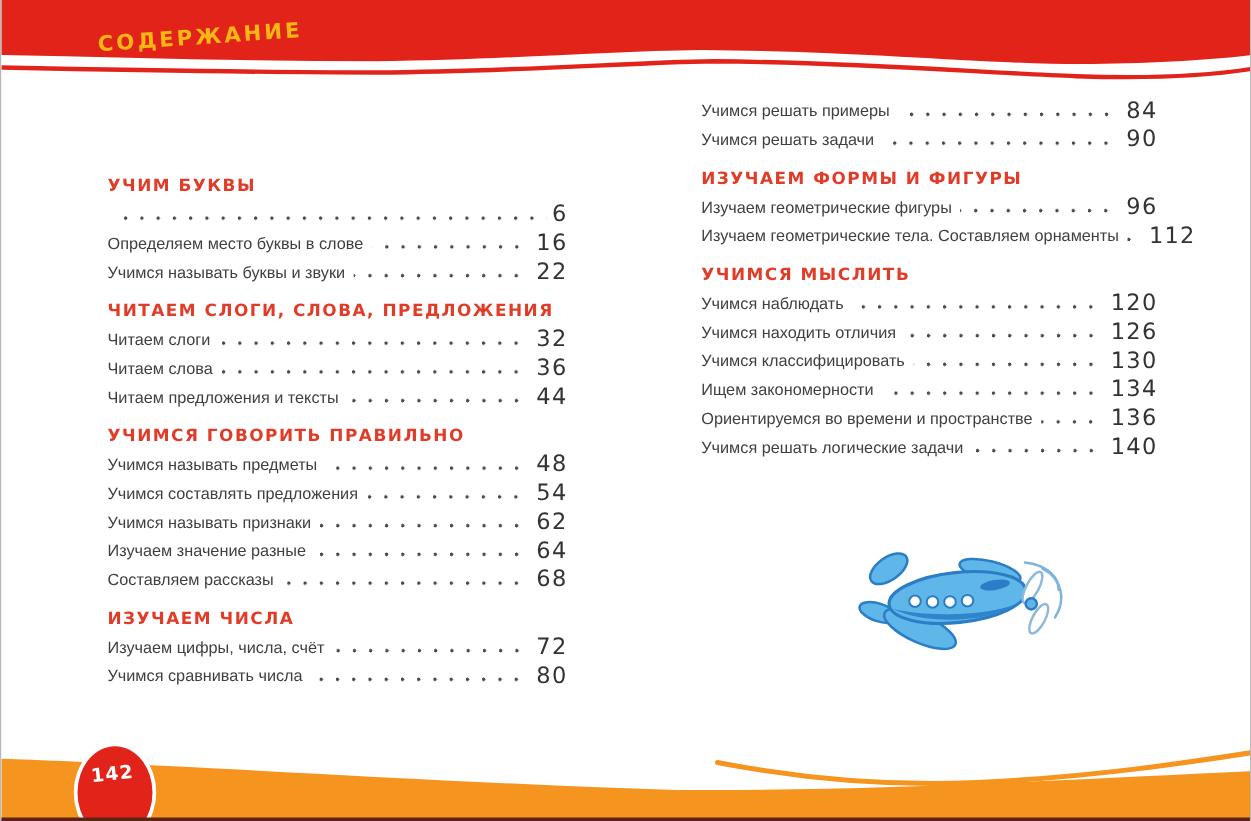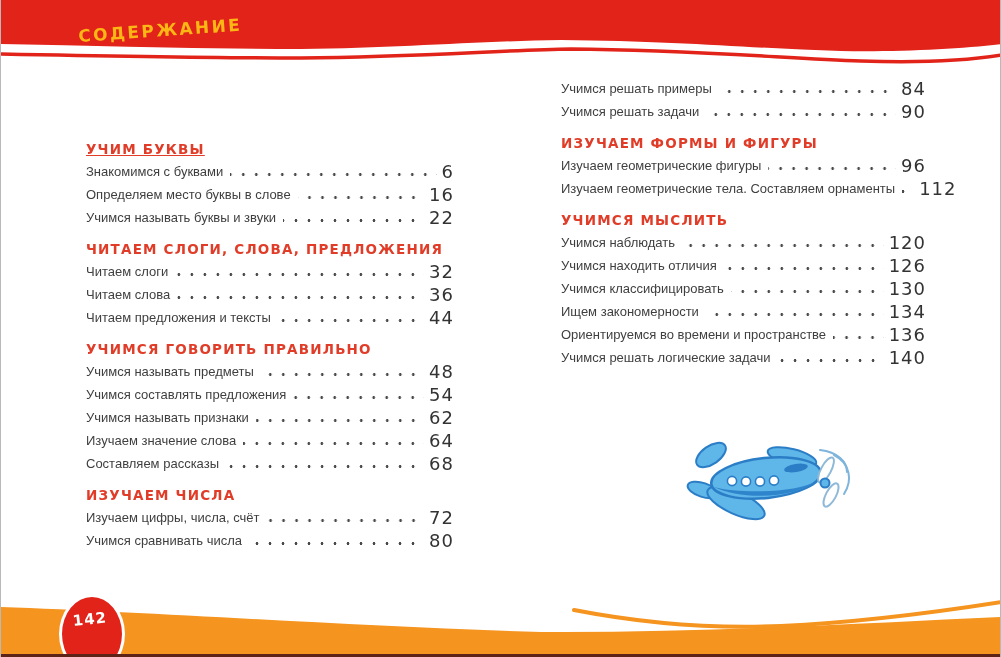--- a/index.html
+++ b/index.html
@@ -22,21 +22,21 @@
     transform-origin:left bottom;
   }
   .col{position:absolute;z-index:2;}
   .col-left{left:85px;top:138px;width:368px;}
   .col-right{left:560px;top:77px;width:365px;}
   .sec-heading{
     font-family:"DejaVu Sans",sans-serif;font-weight:bold;font-size:13.5px;
     letter-spacing:1.2px;color:var(--heading-red);
     height:22px;line-height:22px;margin-top:9px;white-space:nowrap;
   }
-  .sec:first-child .sec-heading{margin-top:0;text-decoration:underline;}
+  .sec:first-child .sec-heading{margin-top:0;}
   .row{
     display:flex;align-items:flex-start;height:23px;line-height:23px;
     font-size:13px;color:var(--text-color);white-space:nowrap;
   }
   .row .t{flex:0 0 auto;}
   .row .dots{
     flex:1 1 auto;align-self:flex-end;height:5px;margin:0 5px 6px 7px;min-width:12px;
     background-image:radial-gradient(circle at 2px 2.5px,#4a4a4a 1.3px,transparent 1.6px);
     background-size:13px 5px;background-repeat:repeat-x;background-position:right bottom;
   }
@@ -73,21 +73,20 @@
   </svg>
 
   <div class="page-oval">
     <span class="num">142</span>
   </div>
 
   <div class="col col-left">
       <div class="sec">
         <div class="sec-heading">УЧИМ БУКВЫ</div>
         <div class="row">
-          <span class="t">Знакомимся с буквами</span>
           <span class="dots"></span>
           <span class="pnum">6</span>
         </div>
         <div class="row">
           <span class="t">Определяем место буквы в слове</span>
           <span class="dots"></span>
           <span class="pnum">16</span>
         </div>
         <div class="row">
           <span class="t">Учимся называть буквы и звуки</span>
@@ -124,21 +123,21 @@
           <span class="t">Учимся составлять предложения</span>
           <span class="dots"></span>
           <span class="pnum">54</span>
         </div>
         <div class="row">
           <span class="t">Учимся называть признаки</span>
           <span class="dots"></span>
           <span class="pnum">62</span>
         </div>
         <div class="row">
-          <span class="t">Изучаем значение слова</span>
+          <span class="t">Изучаем значение разные</span>
           <span class="dots"></span>
           <span class="pnum">64</span>
         </div>
         <div class="row">
           <span class="t">Составляем рассказы</span>
           <span class="dots"></span>
           <span class="pnum">68</span>
         </div>
       </div>
       <div class="sec">

